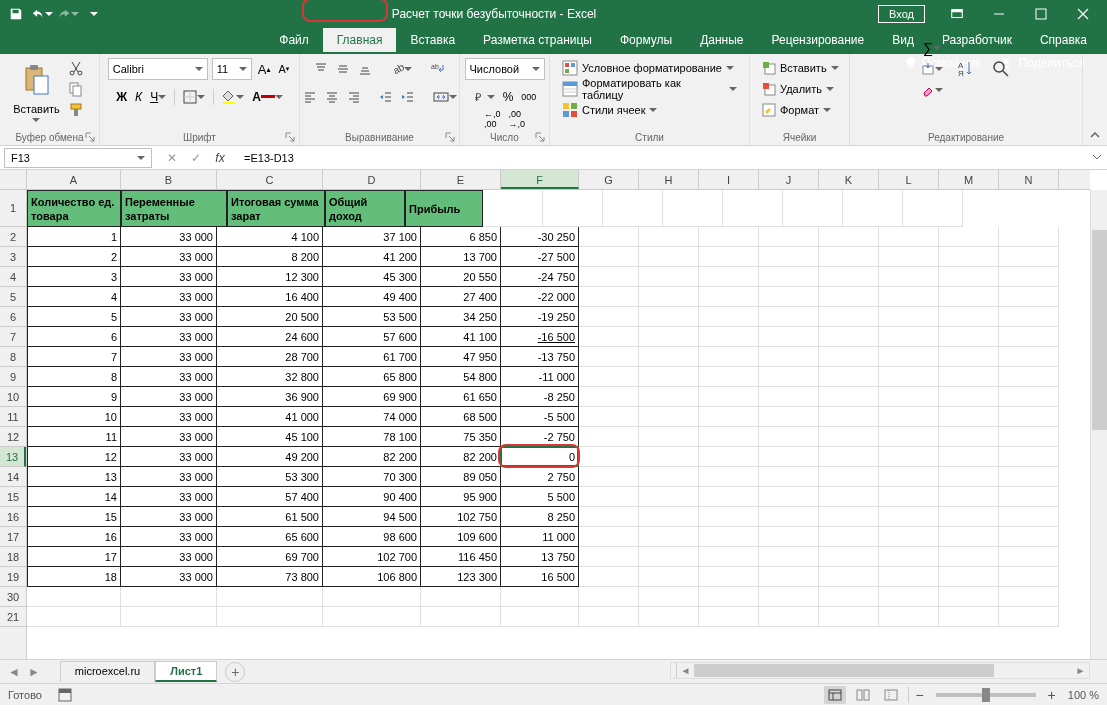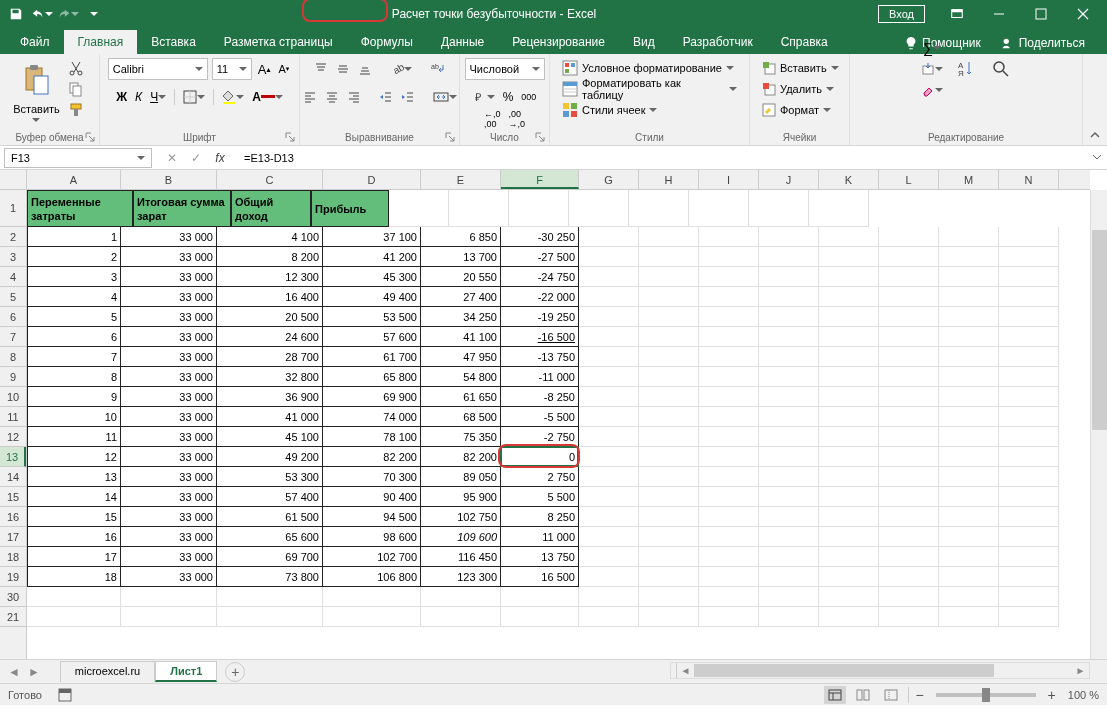--- a/index.html
+++ b/index.html
@@ -6,21 +6,21 @@
 body { background: #fff; font-size: 12px; overflow: hidden; width: 1107px; height: 718px; }
 
 .titlebar { background: #217346; height: 28px; display: flex; align-items: center; color: #fff; }
 .qat { display: flex; align-items: center; padding: 0 4px; gap: 2px; }
 .qat-btn { width: 24px; height: 24px; display: flex; align-items: center; justify-content: center; cursor: pointer; }
 .title-text { flex: 1; text-align: center; font-size: 12px; }
 .win-right { display: flex; align-items: center; gap: 2px; padding-right: 4px;}
 .login-btn { border: 1px solid #fff; padding: 2px 10px; margin-right: 10px; font-size: 11px; cursor: pointer; }
 .win-btn { width: 40px; height: 28px; display: flex; align-items: center; justify-content: center; cursor: pointer; }
 
-.ribbon-tabs { background: #217346; height: 26px; display: flex; align-items: flex-end; padding: 0 6px; }
+.ribbon-tabs { background: #217346; height: 26px; display: flex; align-items: flex-end; padding: 0 6px; flex-direction: column; }
 .ribbon-tab { padding: 5px 14px; color: #fff; font-size: 12px; cursor: pointer; }
 .ribbon-tab.active { background: #f1f1f1; color: #217346; }
 .ribbon-right { margin-left: auto; display: flex; align-items: center; gap: 8px; color: #fff; padding-right: 10px; }
 .ribbon-right-item { display: flex; align-items: center; gap: 4px; cursor: pointer; padding: 4px 6px;}
 .lightbulb { fill:#fff; width:14px; height:14px;}
 
 .ribbon-body { background: #f1f1f1; height: 92px; display: flex; border-bottom: 1px solid #d4d4d4; }
 .ribbon-group { border-right: 1px solid #e0e0e0; padding: 4px 8px 2px; display: flex; flex-direction: column; align-items: center; position: relative; }
 .ribbon-group-label { font-size: 10px; color: #666; position: absolute; bottom:2px; left:0; right:0; text-align: center; }
 .group-dialog { position:absolute; bottom:4px; right:4px; width:10px; height:10px; cursor:pointer; }
@@ -609,20 +609,21 @@
       <div class="row-header">15</div>
       <div class="row-header">16</div>
       <div class="row-header">17</div>
       <div class="row-header">18</div>
       <div class="row-header">19</div>
       <div class="row-header">30</div>
       <div class="row-header">21</div>
     </div>
   <div class="cells" id="cells">
       <div class="cell-row tall">
+        <div class="cell h ht bl" style="width: 94px; white-space: normal; line-height: 14px;">Количество ед. товара</div>
         <div class="cell h ht" style="width: 106px; white-space: normal; line-height: 14px;">Переменные затраты</div>
         <div class="cell h ht" style="width: 98px; white-space: normal; line-height: 14px;">Итоговая сумма зарат</div>
         <div class="cell h ht" style="width: 80px; white-space: normal; line-height: 14px;">Общий доход</div>
         <div class="cell h ht" style="width: 78px; white-space: normal; line-height: 14px;">Прибыль</div>
         <div class="cell" style="width: 60px;"></div>
         <div class="cell" style="width: 60px;"></div>
         <div class="cell" style="width: 60px;"></div>
         <div class="cell" style="width: 60px;"></div>
         <div class="cell" style="width: 60px;"></div>
         <div class="cell" style="width: 60px;"></div>
@@ -867,21 +868,21 @@
         <div class="cell" style="width: 60px;"></div>
         <div class="cell" style="width: 60px;"></div>
         <div class="cell" style="width: 60px;"></div>
         <div class="cell" style="width: 60px;"></div>
       </div>
       <div class="cell-row">
         <div class="cell b bl" style="width: 94px;">16</div>
         <div class="cell b" style="width: 96px;">33 000</div>
         <div class="cell b" style="width: 106px;">65 600</div>
         <div class="cell b" style="width: 98px;">98 600</div>
-        <div class="cell b" style="width: 80px; font-style: italic;">109 600</div>
+        <div class="cell b" style="width: 80px;">109 600</div>
         <div class="cell b" style="width: 78px;">11 000</div>
         <div class="cell" style="width: 60px;"></div>
         <div class="cell" style="width: 60px;"></div>
         <div class="cell" style="width: 60px;"></div>
         <div class="cell" style="width: 60px;"></div>
         <div class="cell" style="width: 60px;"></div>
         <div class="cell" style="width: 60px;"></div>
         <div class="cell" style="width: 60px;"></div>
         <div class="cell" style="width: 60px;"></div>
       </div>

